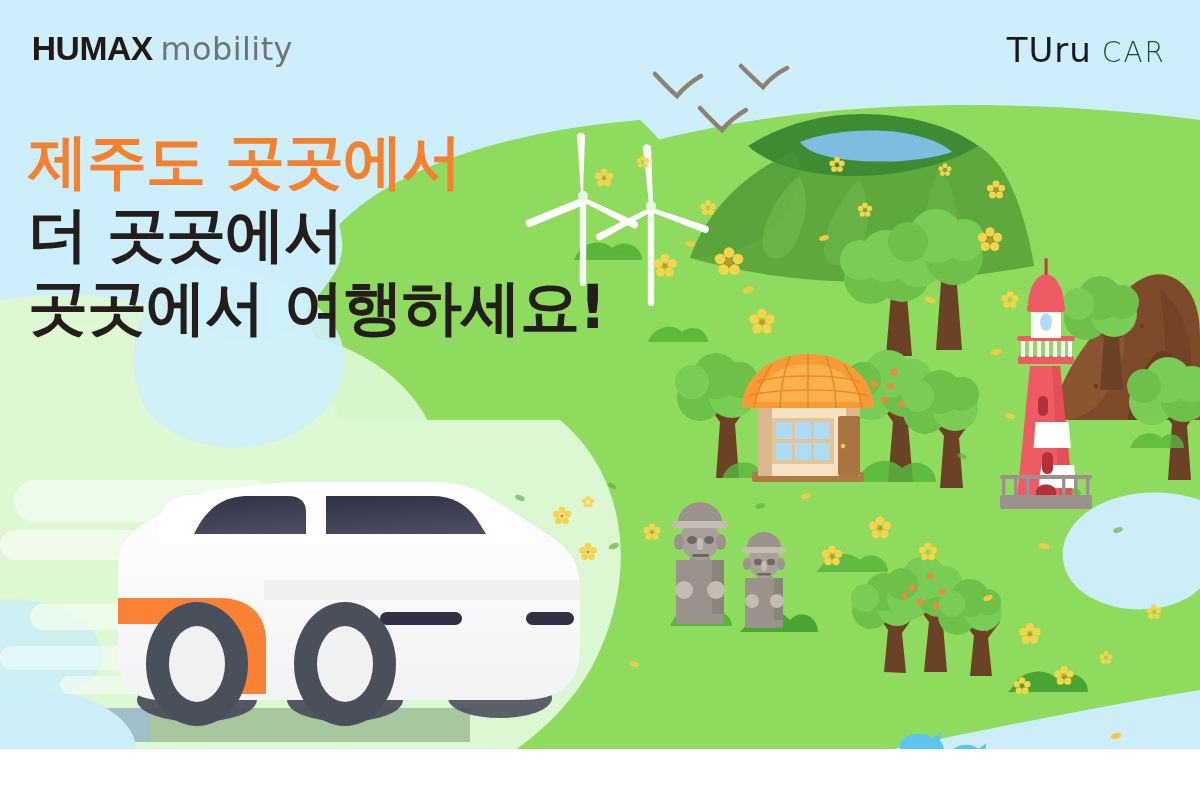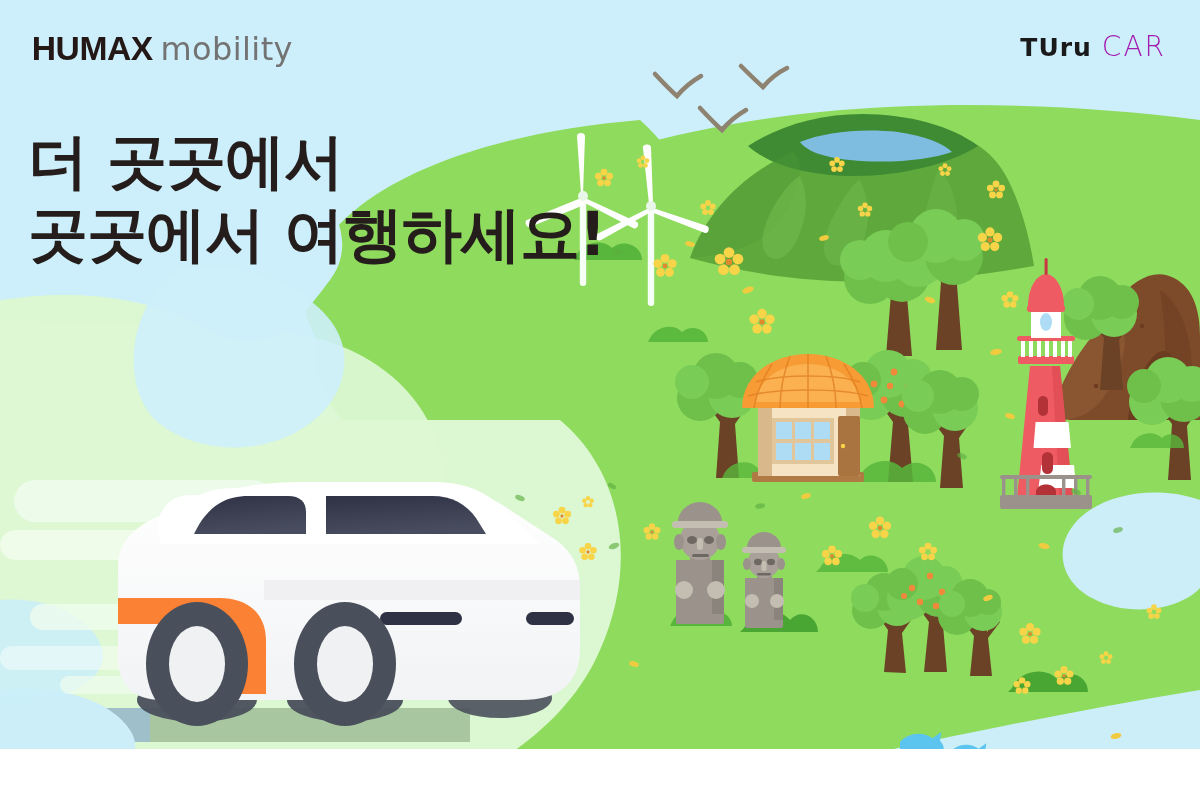--- a/index.html
+++ b/index.html
@@ -28,28 +28,28 @@
     font-size:32px; font-weight:400; letter-spacing:0.4px;
     color:#737373; font-family:"DejaVu Sans",sans-serif;
   }
 
   .logo-right{
     position:absolute; right:34px; top:30px;
     display:flex; align-items:baseline; gap:10px;
     white-space:nowrap;
   }
   .logo-turu{
-    font-size:25px; font-weight:700; letter-spacing:1px;
+    font-size:34px; font-weight:400; letter-spacing:1px;
     color:#1a1a1a; font-family:"DejaVu Sans",sans-serif;
     position:relative;
     text-align:center;
   }
   .logo-car{
     font-size:28px; font-weight:300; letter-spacing:2px;
-    color:#a21caf; font-family:"DejaVu Sans",sans-serif;
+    color:#14532d; font-family:"DejaVu Sans",sans-serif;
   }
 
   
   .headline{
     position:absolute; left:28px; top:125px;
     line-height:1.22;
     font-family:"DejaVu Sans","Liberation Sans",sans-serif;
     font-weight:700;
     font-size:60px;
     letter-spacing:-1px;
@@ -699,17 +699,18 @@
     <span class="logo-humax">HUMAX</span>
     <span class="logo-mobility">mobility</span>
   </div>
 
   <div class="logo-right">
     <span class="logo-turu">TUru</span>
     <span class="logo-car">CAR</span>
   </div>
 
   <div class="headline">
+    <span class="hl-line hl-1">제주도 곳곳에서</span>
     <span class="hl-line hl-2">더 곳곳에서</span>
     <span class="hl-line hl-3">곳곳에서 여행하세요!</span>
   </div>
 
 </div>
 
 </body></html>

